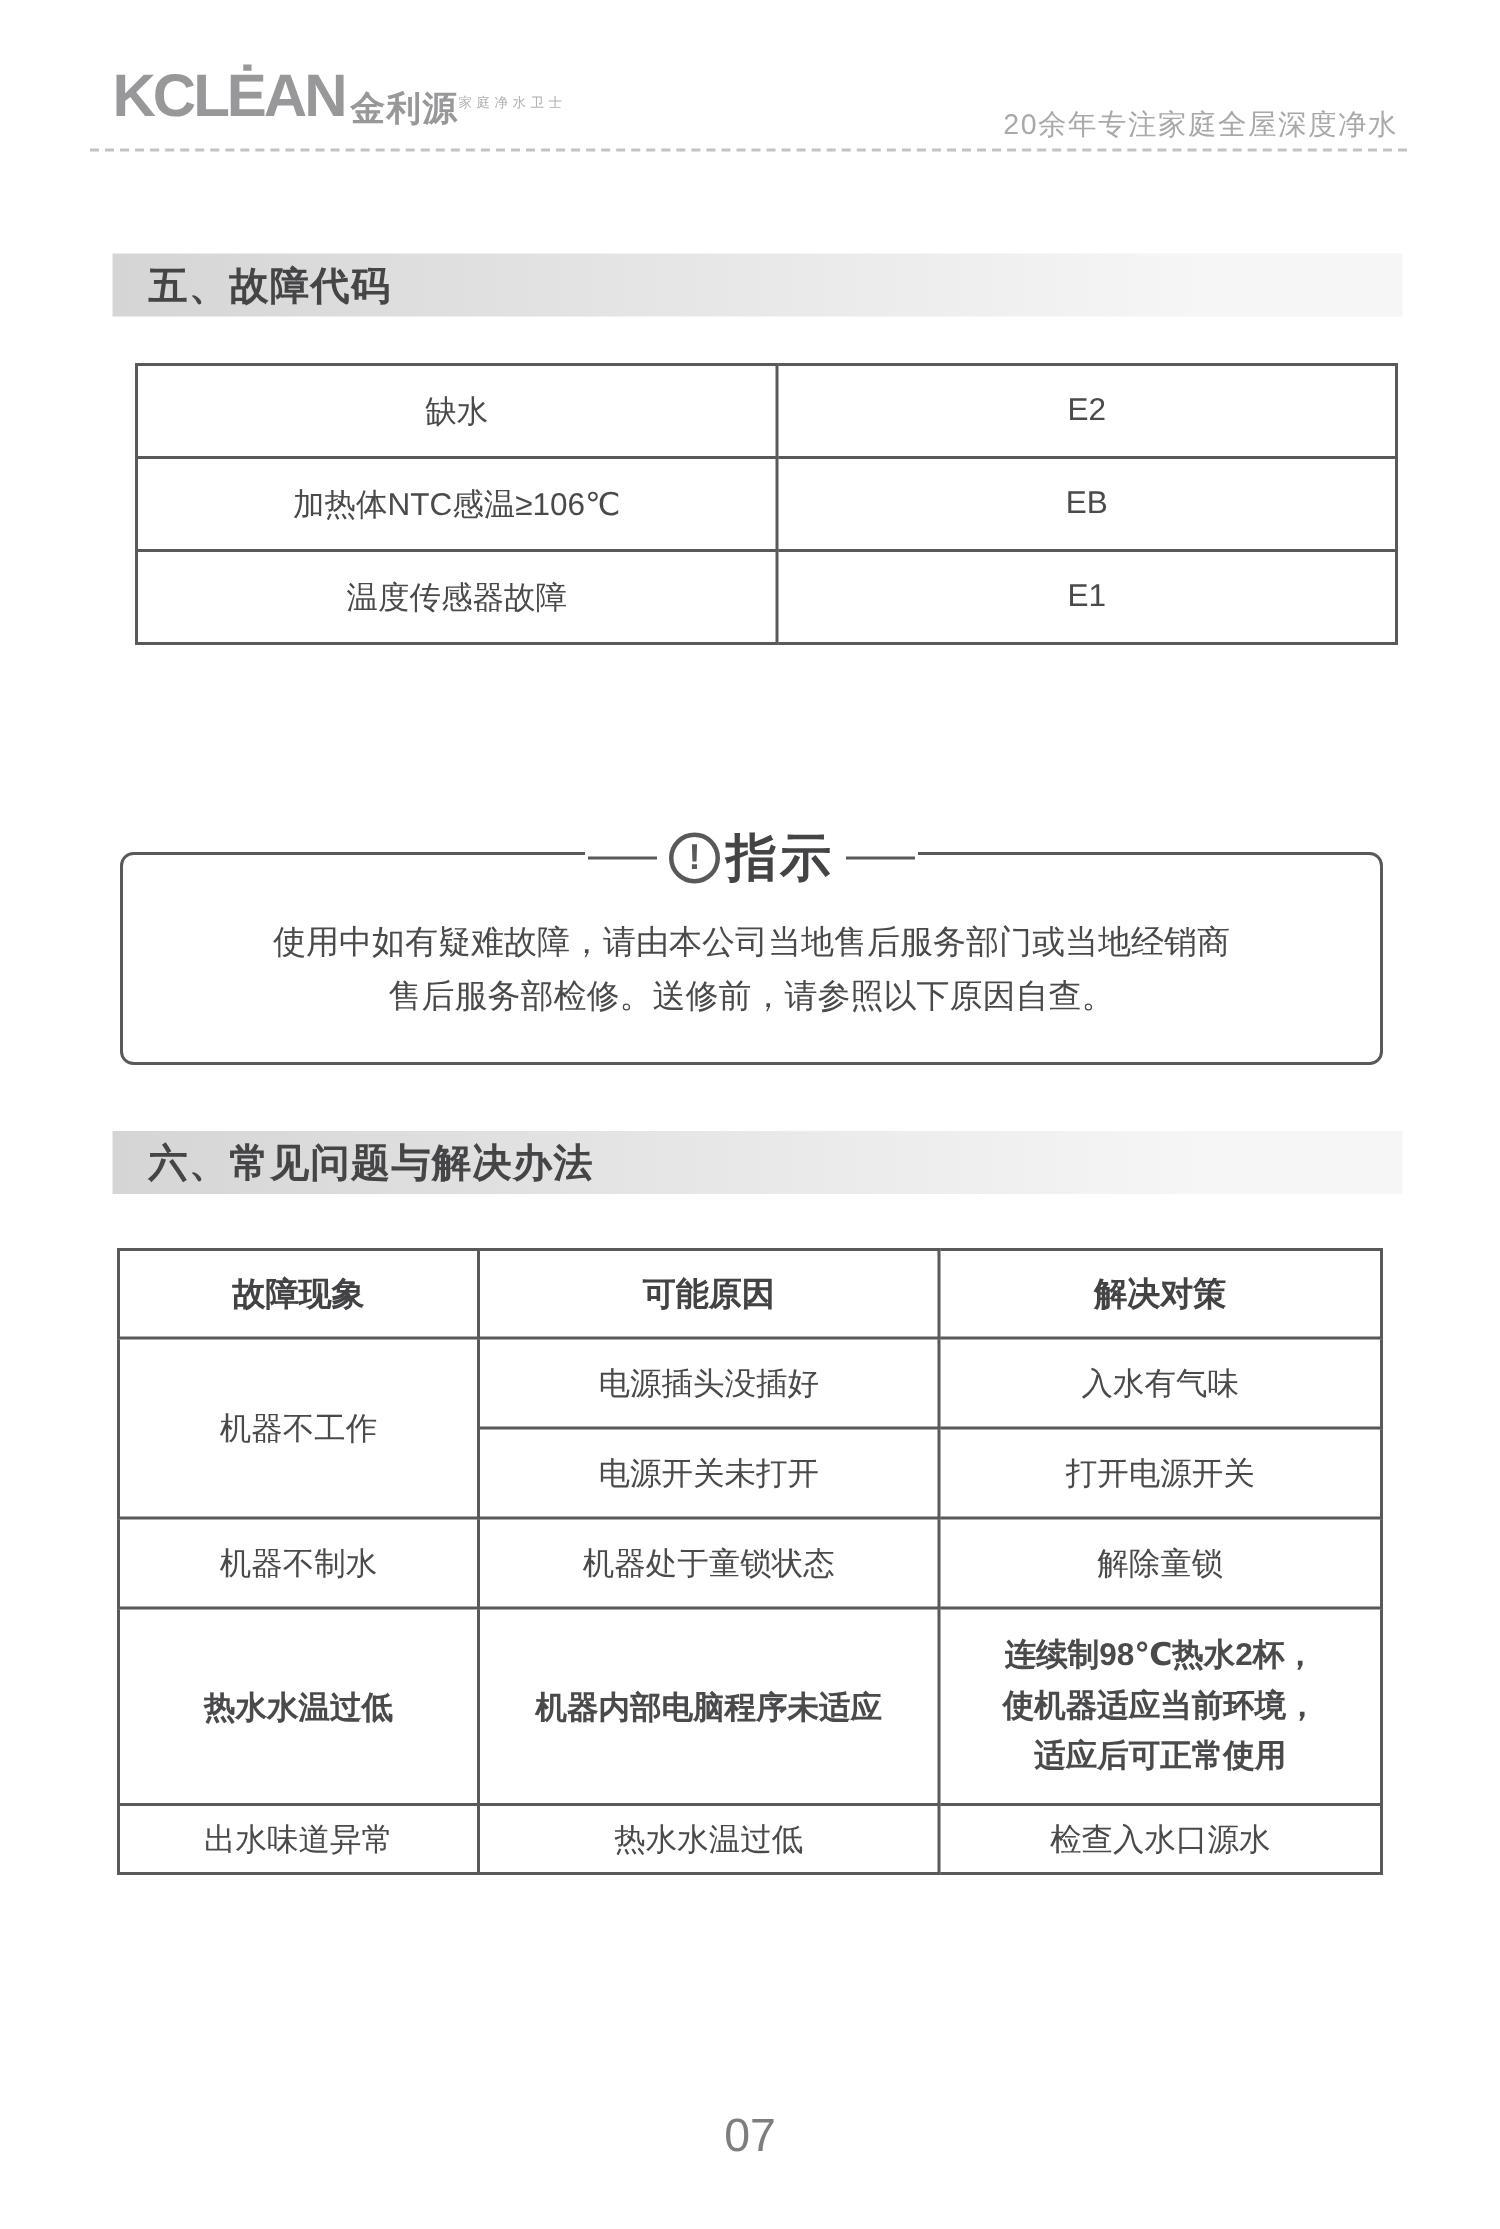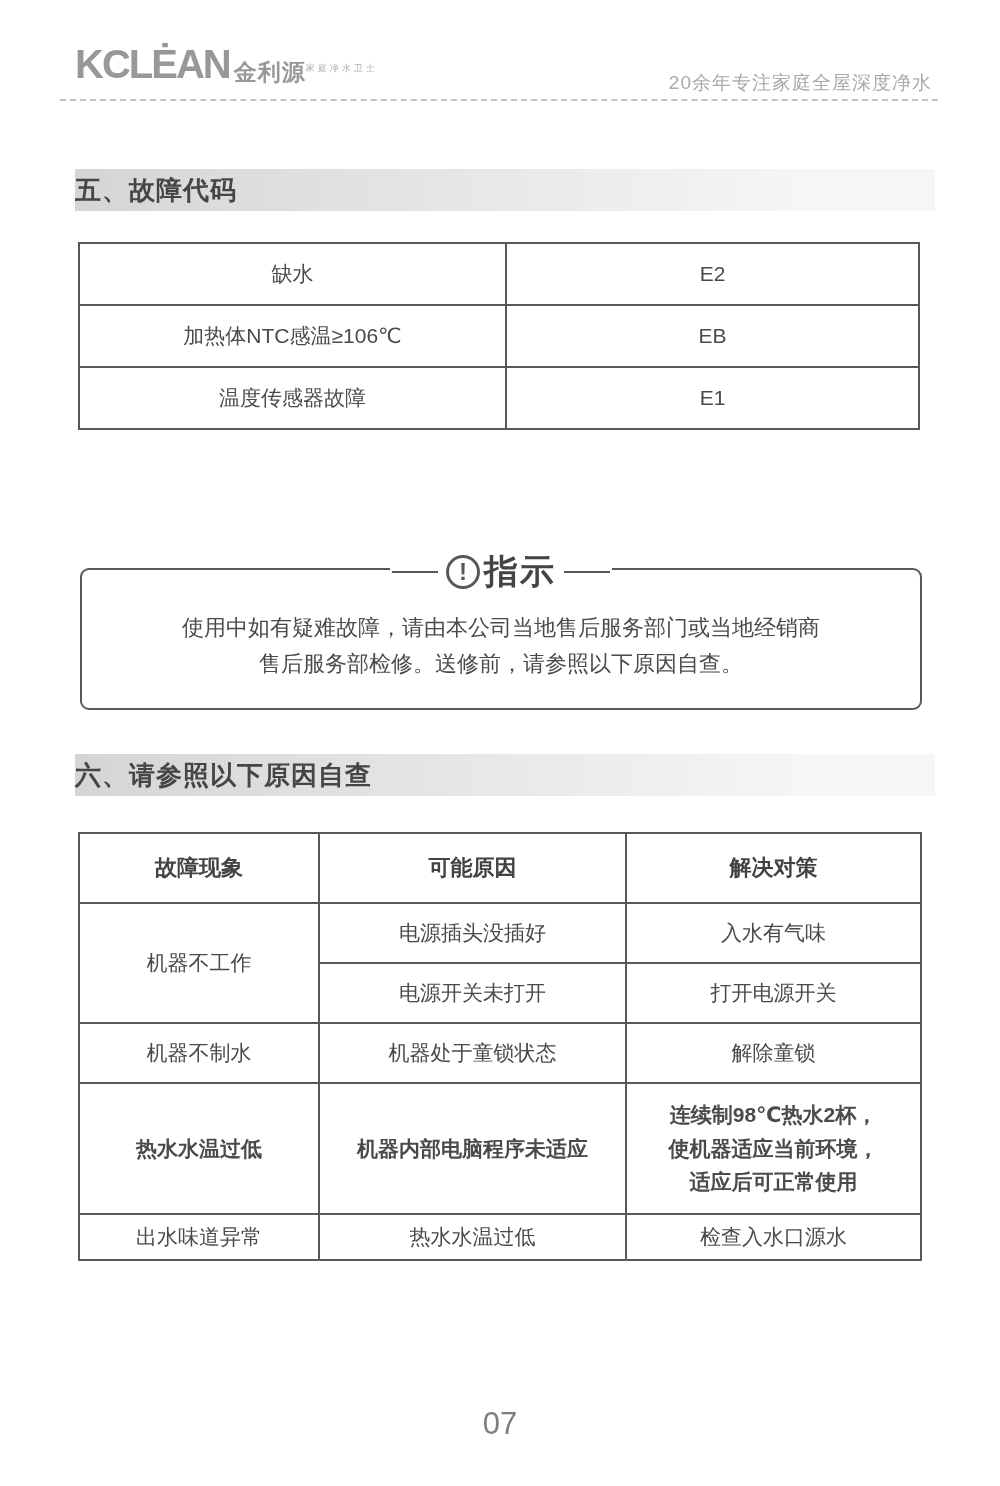--- a/index.html
+++ b/index.html
@@ -33,39 +33,39 @@
   }
   .header-rule{
     position:absolute;left:60px;right:62px;top:99px;height:0;
     border-top:2px dashed var(--dash);
   }
 
   
   .section-bar{
     position:absolute;left:75px;width:860px;height:42px;
     background:linear-gradient(to right,#d5d5d5,#f6f6f6 85%);
-    display:flex;align-items:center;padding-left:0;
+    display:flex;align-items:center;padding-left:24px;
   }
   .section-bar span{font-size:26px;font-weight:700;color:#454547;letter-spacing:1px;}
   #sec5{top:169px;}
   #sec6{top:754px;}
 
   
   table{border-collapse:collapse;position:absolute;left:78px;width:842px;table-layout:fixed;}
   td,th{
     border:2px solid var(--border);
     text-align:center;vertical-align:middle;
     font-size:21px;color:var(--ink);font-weight:400;
     padding:0 6px;
   }
-  #fault-table{top:242px;}
+  #fault-table{top:242px;margin-left:12px;}
   #fault-table td{height:62px;}
   #fault-table col.c1{width:427px;}
   #faq-table{top:832px;}
-  #faq-table th{height:70px;font-weight:700;font-size:22px;color:#434345;}
+  #faq-table th{height:59px;font-weight:700;font-size:22px;color:#434345;}
   #faq-table col.c1{width:240px;}
   #faq-table col.c2{width:307px;}
   #faq-table col.c3{width:295px;}
   .row-h{height:60px;}
   .row-tall td{height:131px;font-weight:bold;}
   .row-last td{height:46px;}
   .cell-lines div{line-height:1.6;}
 
   
   .notice-box{
@@ -144,21 +144,21 @@
       <span class="notice-title-text">指示</span>
       <span class="nline"></span>
     </div>
     <p class="notice-text">
       <span>使用中如有疑难故障，请由本公司当地售后服务部门或当地经销商</span><br>
       <span>售后服务部检修。送修前，请参照以下原因自查。</span>
     </p>
   </div>
 
   <div class="section-bar" id="sec6">
-    <span>六、请参照以下原因自查</span>
+    <span>六、常见问题与解决办法</span>
   </div>
 
   <table id="faq-table">
     <colgroup>
         <col class="c1">
         <col class="c2">
         <col class="c3">
       </colgroup>
     <tbody>
       <tr>

